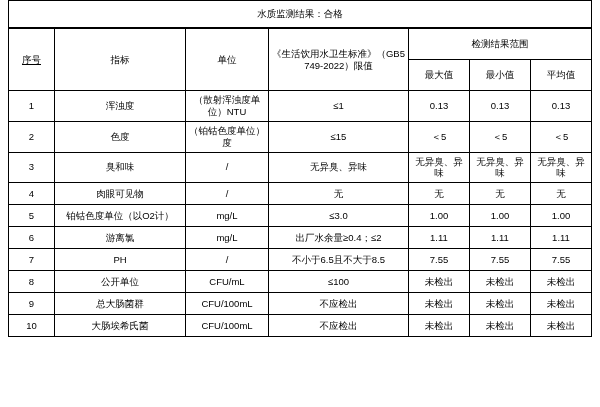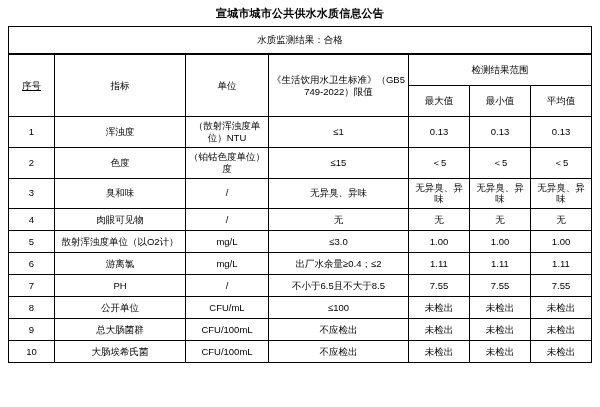--- a/index.html
+++ b/index.html
@@ -62,21 +62,20 @@
   .idx {
     font-size: 9.5px;
   }
   .nowrap { word-break: keep-all; }
 </style>
 </head>
 <body>
 
 <div class="page">
 
-  <div class="doc-title">宣城市城市公共供水水质信息公告</div>
 
   <table class="main">
     <colgroup>
       <col style="width:70px">
       <col style="width:160px">
       <col style="width:70px">
       <col style="width:110px">
       <col style="width:75px">
       <col style="width:98px">
     </colgroup>
@@ -146,21 +145,21 @@
         <td>肉眼可见物</td>
         <td>/</td>
         <td>无</td>
         <td>无</td>
         <td>无</td>
         <td>无</td>
       </tr>
 
       <tr class="row-h">
         <td class="idx">5</td>
-        <td>散射浑浊度单位（以O2计）</td>
+        <td>铂钴色度单位（以O2计）</td>
         <td>mg/L</td>
         <td>≤3.0</td>
         <td>1.00</td>
         <td>1.00</td>
         <td>1.00</td>
       </tr>
 
       <tr class="row-h">
         <td class="idx">6</td>
         <td>游离氯</td>

